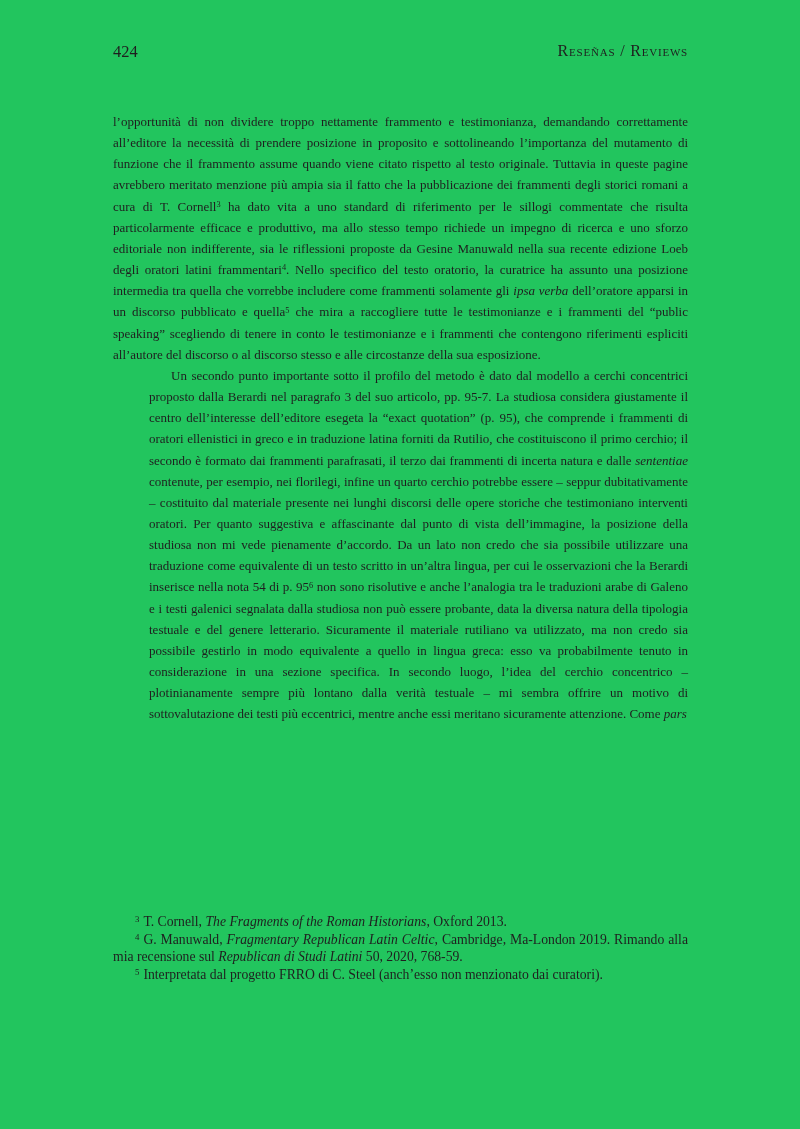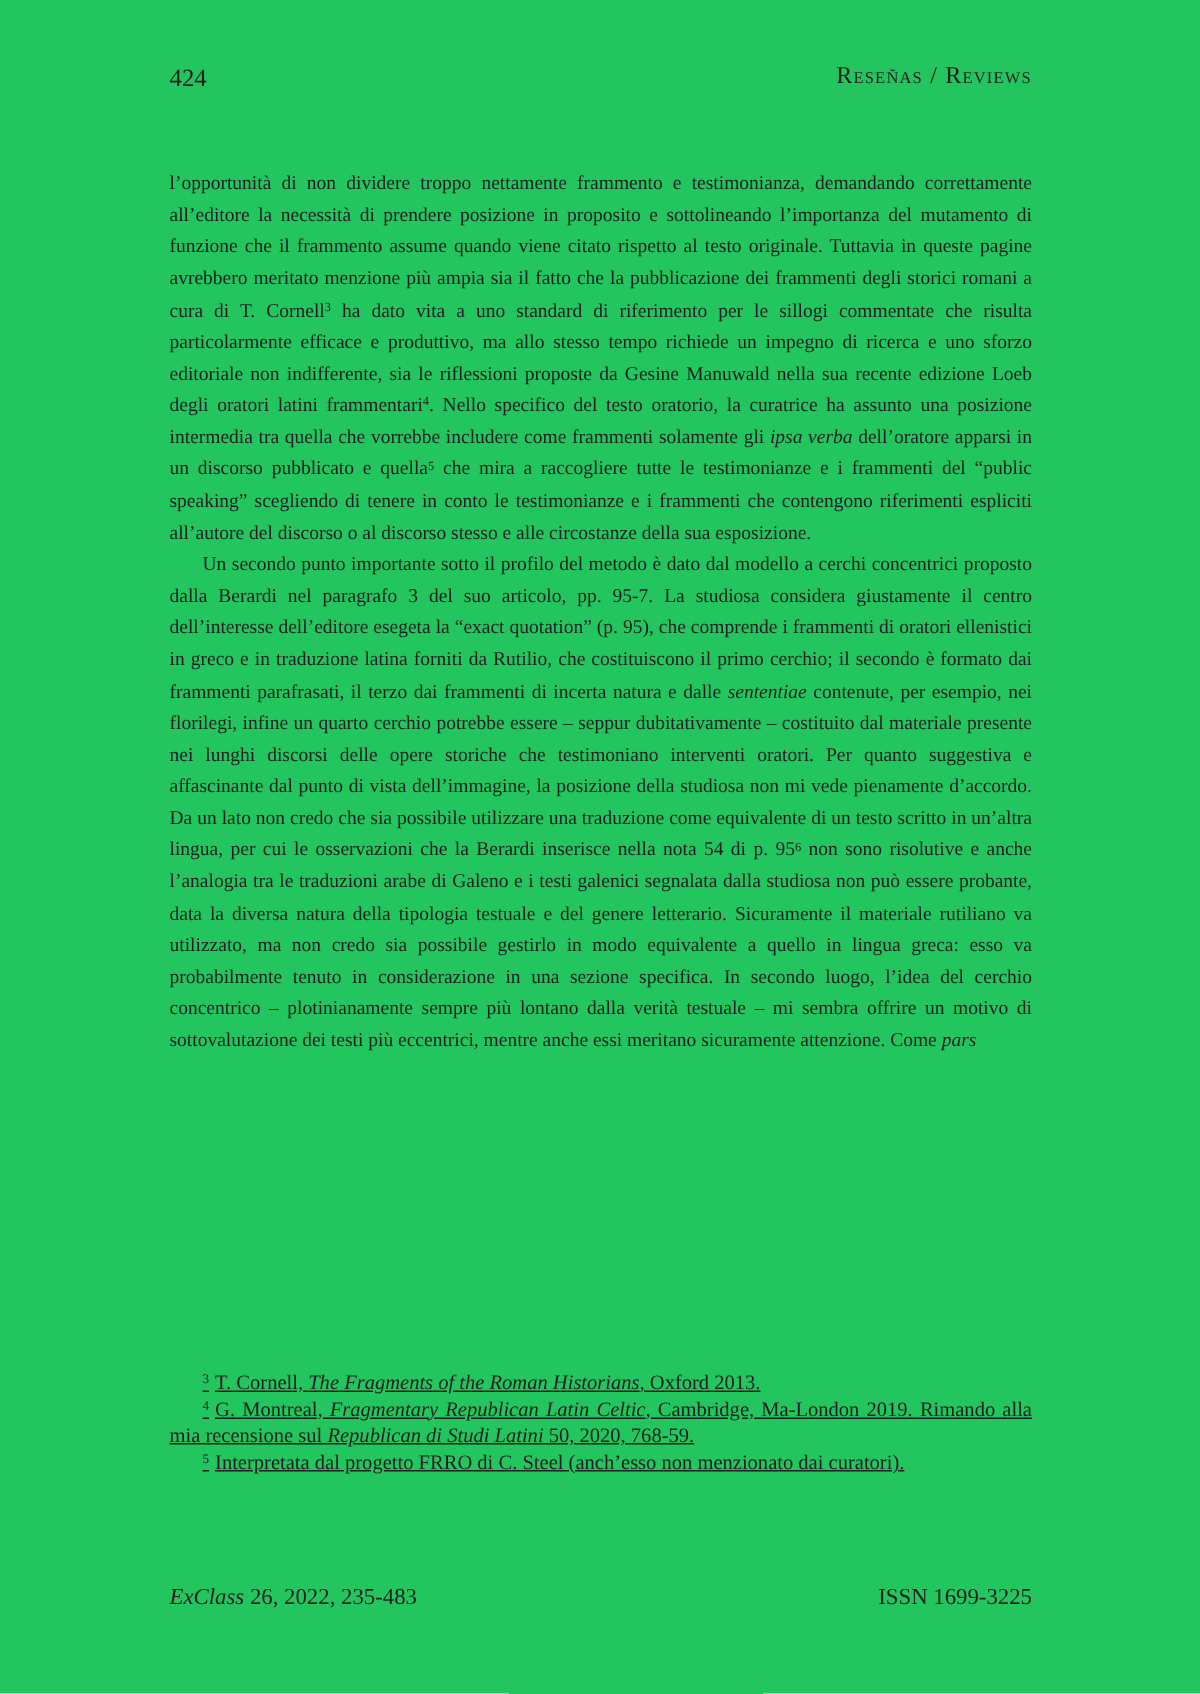--- a/index.html
+++ b/index.html
@@ -37,31 +37,31 @@
   .bodytext {
     position: absolute;
     left: 113px;
     top: 111px;
     width: 575px;
     font-size: 13px;
     line-height: 21.15px;
     text-align: justify;
   }
   .para { margin: 0; padding: 0; }
-  .para.indent { text-indent: 22px; }
+  .para.indent { text-indent: 22px; margin-left: 36px; }
   .footnotes {
     position: absolute;
     left: 113px;
     top: 913px;
     width: 575px;
     font-size: 13.7px;
     line-height: 17.6px;
     text-align: justify;
   }
-  .footnote { margin: 0; padding: 0; text-indent: 22px; text-decoration: underline; }
+  .footnote { margin: 0; padding: 0; text-indent: 22px; }
   .fn-num { margin-right: 4px; }
   sup {
     font-size: 64%;
     line-height: 0;
     vertical-align: baseline;
     position: relative;
     top: -0.45em;
   }
   .it { font-style: italic; }
   .footer {
@@ -84,22 +84,18 @@
     <span class="running-title">Reseñas / Reviews</span>
   </div>
 
   <div class="bodytext">
     <p class="para"><span>l’opportunità di non dividere troppo nettamente frammento e testimonianza, demandando correttamente all’editore la necessità di prendere posizione in proposito e sottolineando l’importanza del mutamento di funzione che il frammento assume quando viene citato rispetto al testo originale. Tuttavia in queste pagine avrebbero meritato menzione più ampia sia il fatto che la pubblicazione dei frammenti degli storici romani a cura di T. Cornell</span><sup>3</sup><span> ha dato vita a uno standard di riferimento per le sillogi commentate che risulta particolarmente efficace e produttivo, ma allo stesso tempo richiede un impegno di ricerca e uno sforzo editoriale non indifferente, sia le riflessioni proposte da Gesine Manuwald nella sua recente edizione Loeb degli oratori latini frammentari</span><sup>4</sup><span>. Nello specifico del testo oratorio, la curatrice ha assunto una posizione intermedia tra quella che vorrebbe includere come frammenti solamente gli </span><span class="it">ipsa verba</span><span> dell’oratore apparsi in un discorso pubblicato e quella</span><sup>5</sup><span> che mira a raccogliere tutte le testimonianze e i frammenti del “public speaking” scegliendo di tenere in conto le testimonianze e i frammenti che contengono riferimenti espliciti all’autore del discorso o al discorso stesso e alle circostanze della sua esposizione.</span></p>
     <p class="para indent"><span>Un secondo punto importante sotto il profilo del metodo è dato dal modello a cerchi concentrici proposto dalla Berardi nel paragrafo 3 del suo articolo, pp. 95-7. La studiosa considera giustamente il centro dell’interesse dell’editore esegeta la “exact quotation” (p. 95), che comprende i frammenti di oratori ellenistici in greco e in traduzione latina forniti da Rutilio, che costituiscono il primo cerchio; il secondo è formato dai frammenti parafrasati, il terzo dai frammenti di incerta natura e dalle </span><span class="it">sententiae</span><span> contenute, per esempio, nei florilegi, infine un quarto cerchio potrebbe essere – seppur dubitativamente – costituito dal materiale presente nei lunghi discorsi delle opere storiche che testimoniano interventi oratori. Per quanto suggestiva e affascinante dal punto di vista dell’immagine, la posizione della studiosa non mi vede pienamente d’accordo. Da un lato non credo che sia possibile utilizzare una traduzione come equivalente di un testo scritto in un’altra lingua, per cui le osservazioni che la Berardi inserisce nella nota 54 di p. 95</span><sup>6</sup><span> non sono risolutive e anche l’analogia tra le traduzioni arabe di Galeno e i testi galenici segnalata dalla studiosa non può essere probante, data la diversa natura della tipologia testuale e del genere letterario. Sicuramente il materiale rutiliano va utilizzato, ma non credo sia possibile gestirlo in modo equivalente a quello in lingua greca: esso va probabilmente tenuto in considerazione in una sezione specifica. In secondo luogo, l’idea del cerchio concentrico – plotinianamente sempre più lontano dalla verità testuale – mi sembra offrire un motivo di sottovalutazione dei testi più eccentrici, mentre anche essi meritano sicuramente attenzione. Come </span><span class="it">pars</span></p>
   </div>
 
   <div class="footnotes">
     <p class="footnote"><sup class="fn-num">3</sup><span><span>T. Cornell, </span><span class="it">The Fragments of the Roman Historians</span><span>, Oxford 2013.</span></span></p>
-    <p class="footnote"><sup class="fn-num">4</sup><span><span>G. Montreal, </span><span class="it">Fragmentary Republican Latin Celtic</span><span>, Cambridge, Ma-London 2019. Rimando alla mia recensione sul </span><span class="it">Republican di Studi Latini</span><span> 50, 2020, 768-59.</span></span></p>
+    <p class="footnote"><sup class="fn-num">4</sup><span><span>G. Manuwald, </span><span class="it">Fragmentary Republican Latin Celtic</span><span>, Cambridge, Ma-London 2019. Rimando alla mia recensione sul </span><span class="it">Republican di Studi Latini</span><span> 50, 2020, 768-59.</span></span></p>
     <p class="footnote"><sup class="fn-num">5</sup><span><span>Interpretata dal progetto FRRO di C. Steel (anch’esso non menzionato dai curatori).</span></span></p>
   </div>
 
-  <div class="footer">
-    <span><span class="it">ExClass</span><span> 26, 2022, 235-483</span></span>
-    <span>ISSN 1699-3225</span>
-  </div>
 
 </div>
 
 </body></html>

